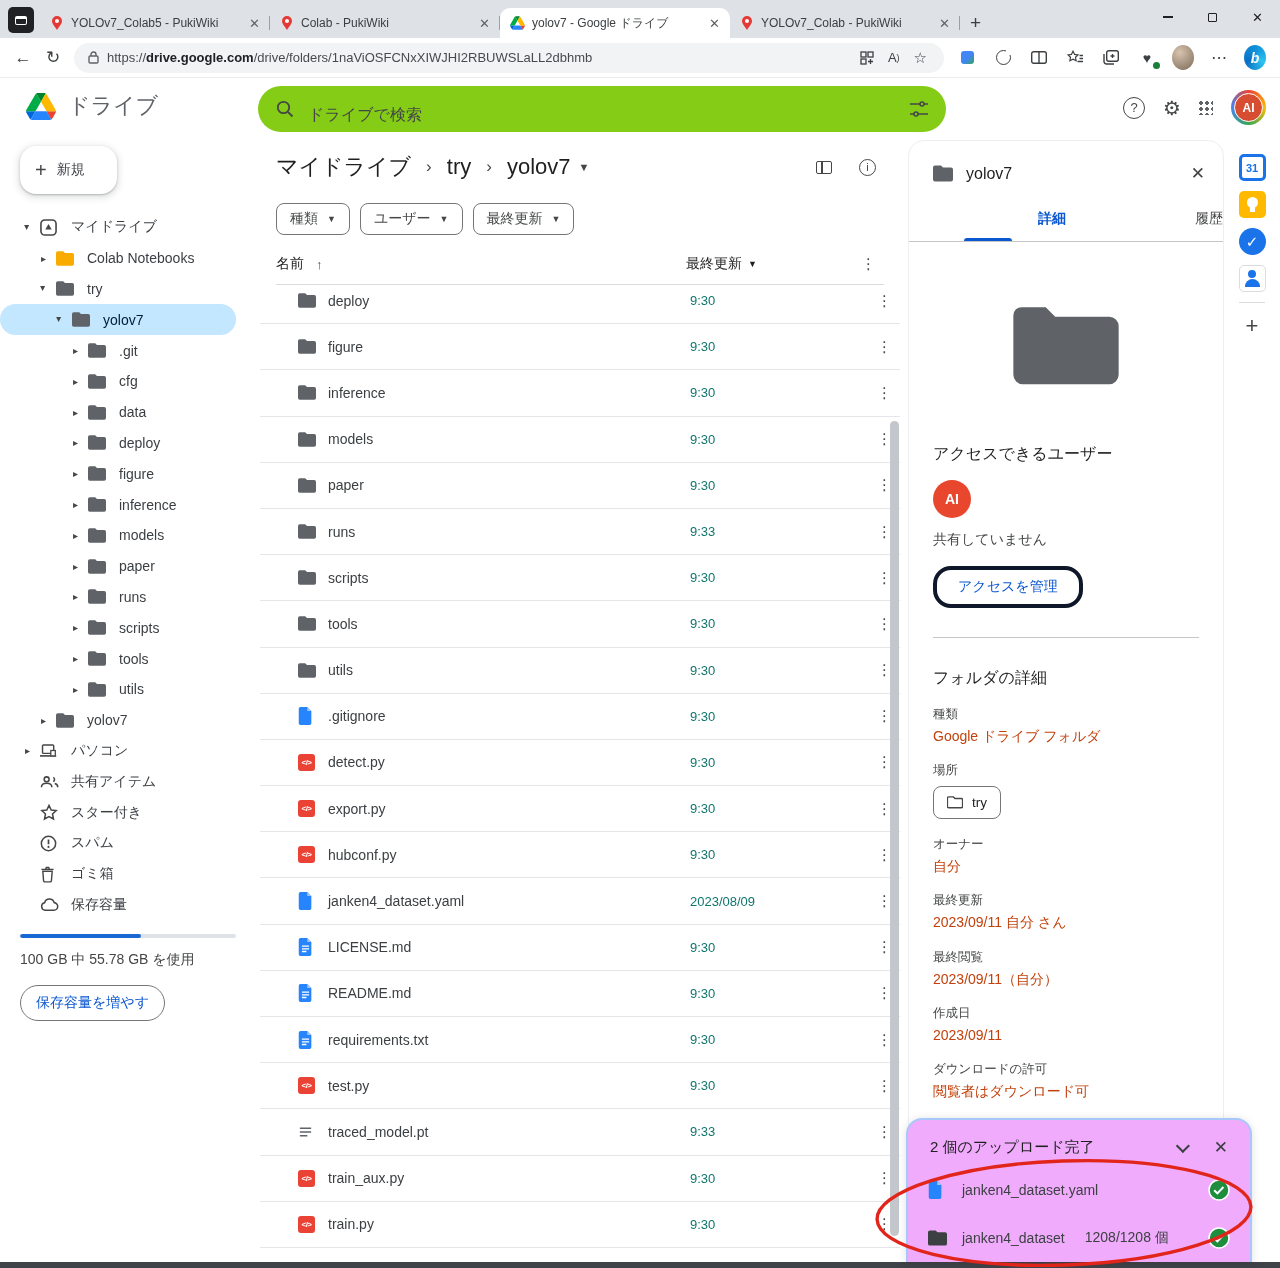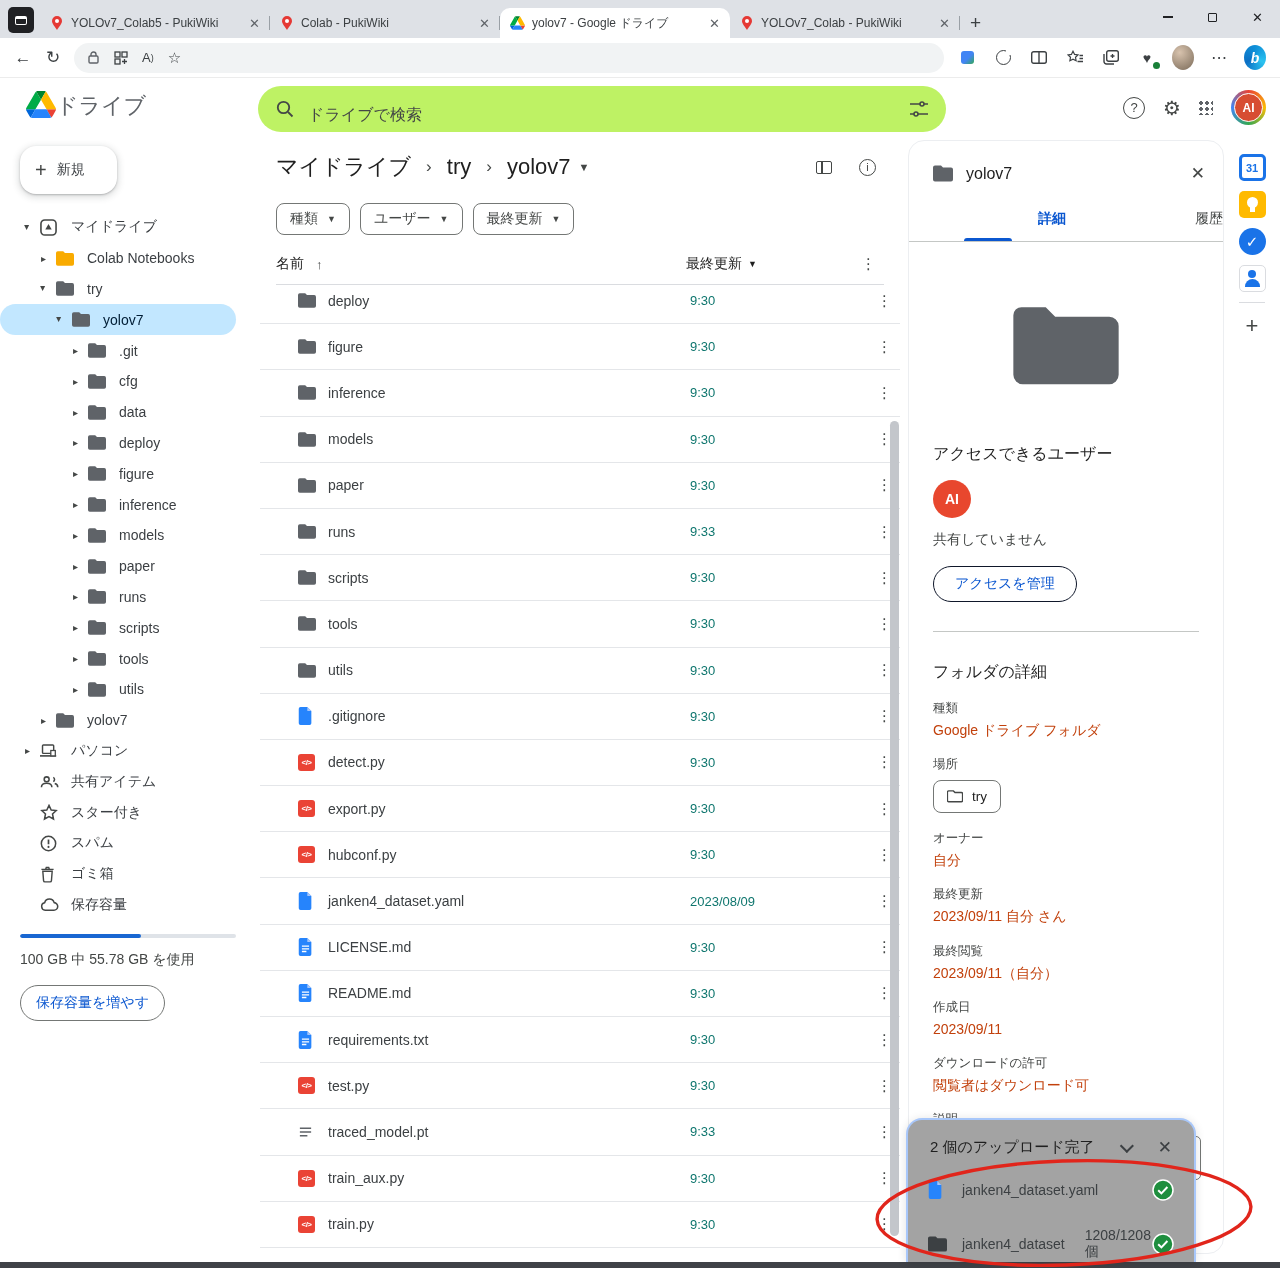--- a/index.html
+++ b/index.html
@@ -31,23 +31,23 @@
 .heart{font-size:14px;position:relative}
 .heart::after{content:"";position:absolute;right:-2px;bottom:0;width:7px;height:7px;border-radius:50%;background:#188038}
 .pavatar{width:25px;height:25px;border-radius:50%;background:radial-gradient(circle at 35% 30%,#d8c3ae,#7a6a58)}
 .bing{width:25px;height:25px;border-radius:50%;background:conic-gradient(#0f8fd8,#2bc3f0,#0b6fc4,#0f8fd8);color:#fff;font-weight:bold;font-size:14px;display:flex;align-items:center;justify-content:center;font-style:italic}
 .favsq{width:13px;height:13px;border-radius:3px;background:linear-gradient(135deg,#4285f4 55%,#34a853)}
 .cookie{width:15px;height:15px;border:1.6px solid #3c4043;border-radius:50%;position:relative}
 .cookie::after{content:"";position:absolute;right:-3px;top:-3px;width:7px;height:7px;background:#fff}
 
 .app{position:absolute;top:78px;left:0;right:0;bottom:6px;background:#fff}
 .dheader{position:absolute;top:0;left:0;right:0;height:56px;display:flex;align-items:center}
-.dlogo{display:flex;align-items:flex-start;gap:0;padding-left:26px}
+.dlogo{display:flex;align-items:center;gap:12px;padding-left:26px}
 .dlogo .dname{font-size:22px;color:#5f6368}
-.search{position:absolute;left:258px;top:8px;width:688px;height:46px;background:#bef264;border-radius:24px;display:flex;align-items:center;padding:0 18px;gap:14px}
+.search{position:absolute;left:258px;top:8px;width:688px;height:46px;background:#84cc16;border-radius:24px;display:flex;align-items:center;padding:0 18px;gap:14px}
 .search .stext{font-size:16px;color:#444746;flex:1}
 .hicons{position:absolute;right:14px;top:12px;display:flex;align-items:center;gap:18px;color:#444746}
 .qm{width:22px;height:22px;border:1.8px solid #444746;border-radius:50%;font-size:13px;display:flex;align-items:center;justify-content:center}
 .gear{font-size:20px}
 .appsgrid{width:14px;height:14px;background:radial-gradient(circle,#5f6368 1.6px,transparent 1.9px) -1px -1px/6px 6px}
 .ring{width:35px;height:35px;border-radius:50%;background:conic-gradient(#ea4335,#fbbc04,#34a853,#4285f4,#ea4335);display:flex;align-items:center;justify-content:center}
 .ring .ai{width:29px;height:29px;border-radius:50%;background:#d74d32;color:#fff;font-size:12px;font-weight:bold;display:flex;align-items:center;justify-content:center;border:1.5px solid #fff}
 
 .sidebar{position:absolute;top:56px;left:0;width:256px;bottom:0;font-size:14px;color:#3b3f43}
 .newbtn{width:97px;height:48px;border-radius:16px;background:#fff;box-shadow:0 1px 2px rgba(60,64,67,.3),0 2px 6px 2px rgba(60,64,67,.15);display:flex;align-items:center;gap:10px;padding:0 15px;font-size:14px;margin:12px 0 18px 20px}
@@ -94,21 +94,21 @@
 .ph .pclose{margin-left:auto;font-size:17px;color:#444746}
 .ptabs{display:flex;margin-top:26px;border-bottom:1px solid #c4c7c5}
 .ptab{flex:1;text-align:right;padding-bottom:13px;font-size:14px;color:#444746;position:relative}
 .ptab.active{color:#0b57d0;font-weight:bold}
 .ptab.active::after{content:"";position:absolute;left:50%;transform:translateX(-50%);bottom:0;width:48px;height:3px;border-radius:3px 3px 0 0;background:#0b57d0}
 .bigfolder{display:flex;justify-content:center;padding:62px 0 58px}
 .sect{padding:0 24px}
 .phead{font-size:16px;color:#1f1f1f;font-weight:normal}
 .aiavatar{width:38px;height:38px;border-radius:50%;background:#e8472e;color:#fff;font-size:14px;font-weight:bold;display:flex;align-items:center;justify-content:center;margin-top:15px}
 .notshared{font-size:14px;color:#444746;margin-top:13px}
-.managebtn{display:inline-block;margin-top:17px;padding:8px 21px;border:1px solid #0f172a;border-radius:18px;color:#0b57d0;font-size:14px}
+.managebtn{display:inline-block;margin-top:17px;padding:8px 21px;border:4px solid #0f172a;border-radius:18px;color:#0b57d0;font-size:14px}
 .pdivider{height:1px;background:#c4c7c5;margin-top:29px}
 .fdheading{margin-top:30px}
 .field{margin-top:17px}
 .flabel{font-size:12.5px;color:#444746}
 .fvalue{font-size:14px;color:#c2410c;margin-top:4px;line-height:1.3}
 .locchip{display:inline-flex;align-items:center;gap:9px;height:33px;padding:0 13px;border:1px solid #747775;border-radius:8px;font-size:13.5px;color:#1f1f1f;margin-top:7px}
 .descin{margin-top:8px;width:268px;height:44px;border:1px solid #747775;border-radius:5px;padding:0 11px;font-size:14px;font-family:inherit;background:#fff;color:#1f1f1f}
 .descin::placeholder{color:#5f6368}
 
 .appstrip{position:absolute;top:62px;right:0;width:56px;bottom:8px;display:flex;flex-direction:column;align-items:center;padding-top:14px;gap:10px}
@@ -116,21 +116,21 @@
 .keep{width:27px;height:27px;border-radius:5px;background:#ffba00;position:relative}
 .keep::after{content:"";position:absolute;left:8px;top:6px;width:11px;height:11px;border-radius:50%;background:#fff}
 .keep::before{content:"";position:absolute;left:11px;top:16px;width:5px;height:5px;background:#fff}
 .tasks{width:27px;height:27px;border-radius:50%;background:#1a73e8;color:#fff;font-size:15px;display:flex;align-items:center;justify-content:center}
 .contacts{width:27px;height:27px;border-radius:5px;background:#fff;border:1px solid #dadce0;position:relative}
 .contacts::before{content:"";position:absolute;left:8.5px;top:4px;width:8px;height:8px;border-radius:50%;background:#1a73e8}
 .contacts::after{content:"";position:absolute;left:5px;top:13px;width:15px;height:8px;border-radius:8px 8px 0 0;background:#1a73e8}
 .stripdiv{width:26px;height:1px;background:#dadce0}
 .stripplus{font-size:22px;color:#444746}
 
-.toast{position:absolute;left:906px;top:1040px;width:290px;bottom:0;background:#a3a3a3;border:2px solid #a8c7fa;border-bottom:none;border-radius:16px 16px 0 0;box-shadow:0 1px 10px rgba(0,0,0,.12);z-index:20}
+.toast{position:absolute;left:906px;top:1040px;width:346px;bottom:0;background:#f0abfc;border:2px solid #a8c7fa;border-bottom:none;border-radius:16px 16px 0 0;box-shadow:0 1px 10px rgba(0,0,0,.12);z-index:20}
 .toast-h{display:flex;align-items:center;padding:17px 22px 8px 22px;font-size:15px;color:#1f1f1f}
 .toast-h .tctr{margin-left:auto;display:flex;gap:24px;align-items:center;color:#3c4043}
 .chev{width:10px;height:10px;border-left:2px solid #3c4043;border-bottom:2px solid #3c4043;transform:rotate(-45deg) translateY(-3px)}
 .toast-h .tx{font-size:17px}
 .uitem{display:flex;align-items:center;padding:13px 20px;font-size:14px;color:#3c4043}
 .uitem .fic{margin-right:15px}
 .uitem .ucount{margin-left:20px;color:#3c4043}
 .uitem .ucheck{margin-left:auto;display:flex}
 
 .annot{position:absolute;left:0;top:0;width:1280px;height:1268px;z-index:40;pointer-events:none}
@@ -198,20 +198,21 @@
 <div class="toolbar">
   <div class="navbtn">←</div>
   <div class="navbtn">↻</div>
   <div class="addr">
     <span class="lock">
         <svg width="11" height="13" viewBox="0 0 11 13">
           <rect x="1" y="5" width="9" height="7" rx="1.2" fill="none" stroke="#5f6368" stroke-width="1.4"></rect>
           <path d="M3 5V3.5a2.5 2.5 0 0 1 5 0V5" fill="none" stroke="#5f6368" stroke-width="1.4"></path>
         </svg>
       </span>
+    <span class="url"><span>https://</span><b>drive.google.com</b><span>/drive/folders/1naViOSFCNxXIWJHI2RBUWSLaLL2dbhmb</span></span>
     <span class="aicn">
         <svg width="14" height="14" viewBox="0 0 14 14">
           <rect x="1" y="1" width="5" height="5" fill="none" stroke="#3c4043" stroke-width="1.3"></rect>
           <rect x="8" y="1" width="5" height="5" fill="none" stroke="#3c4043" stroke-width="1.3"></rect>
           <rect x="1" y="8" width="5" height="5" fill="none" stroke="#3c4043" stroke-width="1.3"></rect>
           <path d="M10.5 8v5M8 10.5h5" stroke="#3c4043" stroke-width="1.3"></path>
         </svg>
       </span>
     <span class="aicn">A<span style="font-size:9px">)</span></span>
     <span class="aicn" style="font-size:15px">☆</span>

